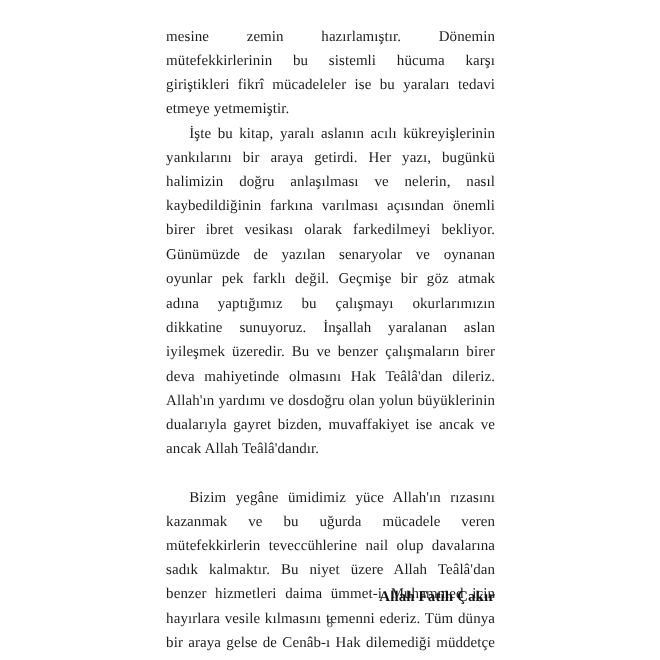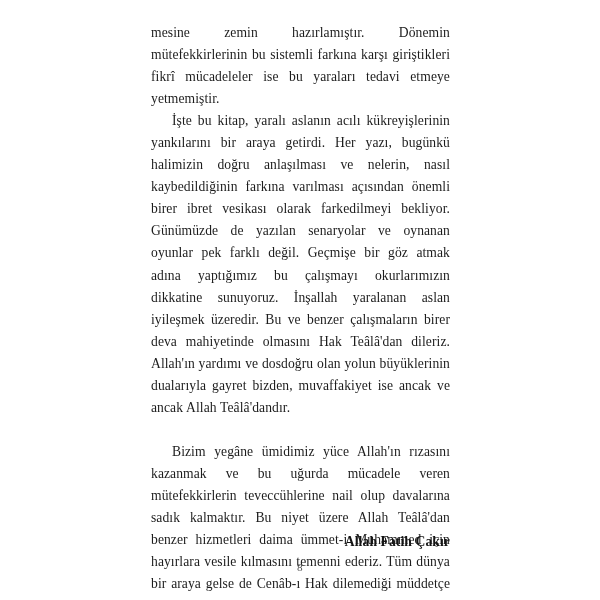--- a/index.html
+++ b/index.html
@@ -67,21 +67,21 @@
     letter-spacing: 0.2px;
   }
 </style>
 </head>
 <body>
 
 <div class="page">
 
   <div class="text-column">
 
-    <p class="para">mesine zemin hazırlamıştır. Dönemin mütefekkirlerinin bu sistemli farkına karşı giriştikleri fikrî mücadeleler ise bu yaraları tedavi etmeye yetmemiştir.</p>
+    <p class="para">mesine zemin hazırlamıştır. Dönemin mütefekkirlerinin bu sistemli hücuma karşı giriştikleri fikrî mücadeleler ise bu yaraları tedavi etmeye yetmemiştir.</p>
 
     <p class="para indent">İşte bu kitap, yaralı aslanın acılı kükreyişlerinin yankılarını bir araya getirdi. Her yazı, bugünkü halimizin doğru anlaşılması ve nelerin, nasıl kaybedildiğinin farkına varılması açısından önemli birer ibret vesikası olarak farkedilmeyi bekliyor. Günümüzde de yazılan senaryolar ve oynanan oyunlar pek farklı değil. Geçmişe bir göz atmak adına yaptığımız bu çalışmayı okurlarımızın dikkatine sunuyoruz. İnşallah yaralanan aslan iyileşmek üzeredir. Bu ve benzer çalışmaların birer deva mahiyetinde olmasını Hak Teâlâ'dan dileriz. Allah'ın yardımı ve dosdoğru olan yolun büyüklerinin dualarıyla gayret bizden, muvaffakiyet ise ancak ve ancak Allah Teâlâ'dandır.</p>
 
     <p class="para indent gap-before">Bizim yegâne ümidimiz yüce Allah'ın rızasını kazanmak ve bu uğurda mücadele veren mütefekkirlerin teveccühlerine nail olup davalarına sadık kalmaktır. Bu niyet üzere Allah Teâlâ'dan benzer hizmetleri daima ümmet-i Muhammed için hayırlara vesile kılmasını temenni ederiz. Tüm dünya bir araya gelse de Cenâb-ı Hak dilemediği müddetçe hiç kimse bir kılın ucunu kırpamaz ya da ziyadeleştiremez. Tüm başarı ve muvaffakiyet Rabbimiz'dendir. Bizi, bu kutlu yolda muvaffak kıldığı için O'na, celaline ve cemaline yakışır bir şekilde hamd ve senâlar ederiz.</p>
 
   </div>
 
   <div class="signature">Allah Fatih Çakır</div>
 
   <div class="page-number">8</div>

